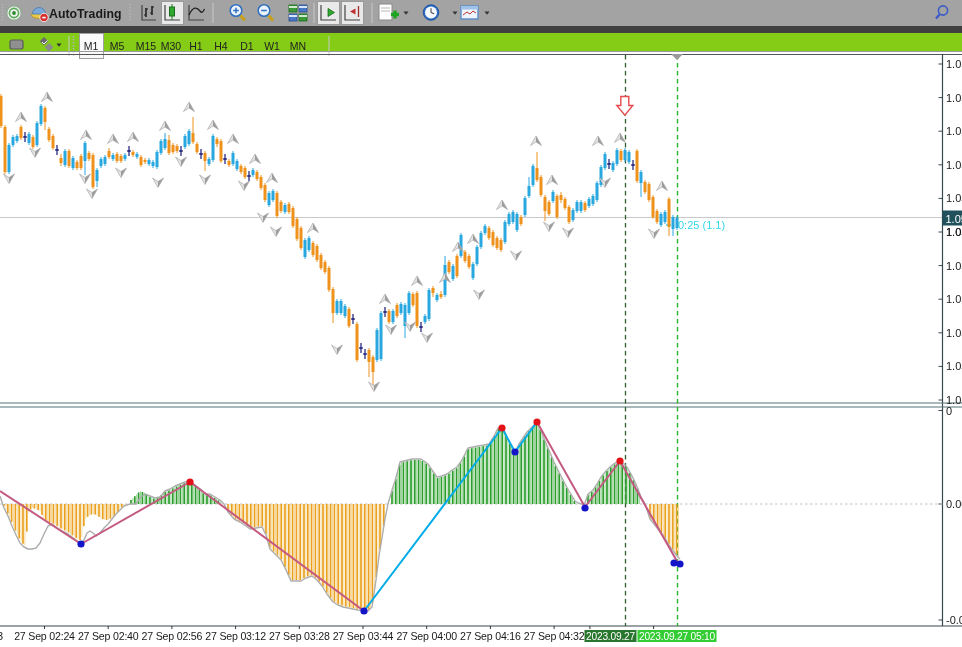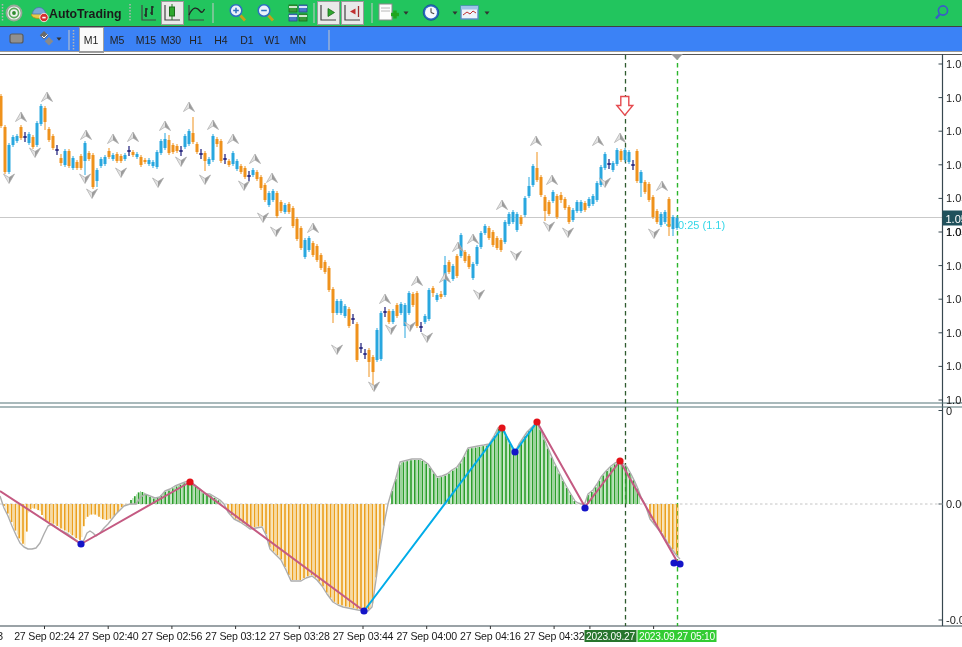--- a/index.html
+++ b/index.html
@@ -1,18 +1,18 @@
 <!DOCTYPE html>
 <html><head><meta charset="utf-8">
 <style>
 *{margin:0;padding:0;box-sizing:border-box}
 html,body{width:962px;height:647px;overflow:hidden;background:#fff;
  font-family:"Liberation Sans",sans-serif}
-.tb1{position:absolute;left:0;top:0;width:962px;height:26px;background:#22c55e}
-.tb2{position:absolute;left:0;top:26px;width:962px;height:25px;background:#3b82f6;border-top:1px solid #404040}
+.tb1{position:absolute;left:0;top:0;width:962px;height:26px;background:#a3a3a3}
+.tb2{position:absolute;left:0;top:26px;width:962px;height:25px;background:#84cc16;border-top:7px solid #404040}
 .tbline{position:absolute;left:0;top:51px;width:962px;height:1px;background:#9a9a9a}
 .chartline{position:absolute;left:0;top:54px;width:962px;height:1px;background:#555}
 .chart{position:absolute;left:0;top:0;width:962px;height:647px}
 </style></head>
 <body>
 <div class="tb1">
 <svg width="962" height="26">
 <line x1="2.5" y1="4" x2="2.5" y2="22" stroke="#b5b5b5" stroke-width="1.5" stroke-dasharray="1.5,1.5"></line>
 <circle cx="14" cy="13" r="7.5" fill="#eef2ee" stroke="#98a898" stroke-width="1.8"></circle>
 <circle cx="14" cy="13" r="4.6" fill="none" stroke="#5aaa5a" stroke-width="1.6"></circle>

